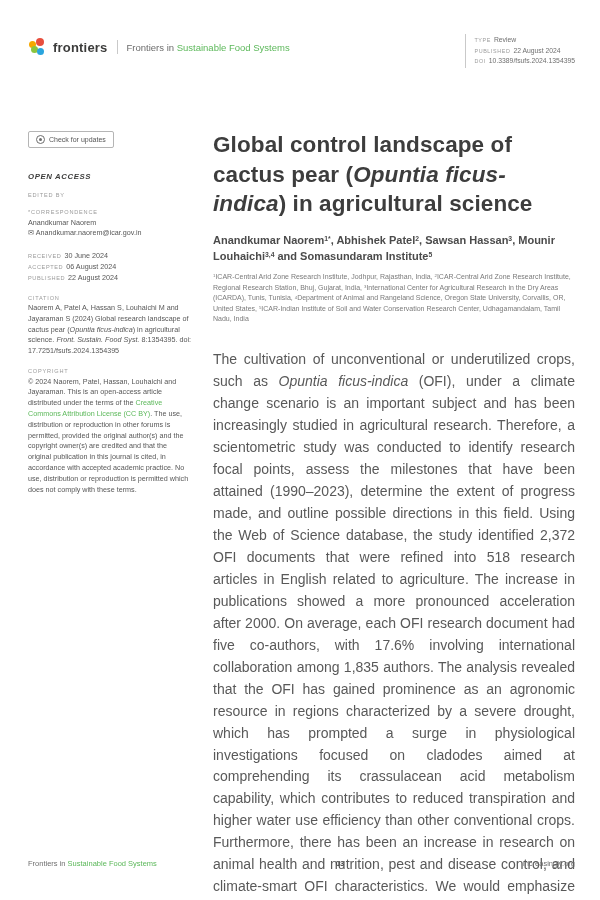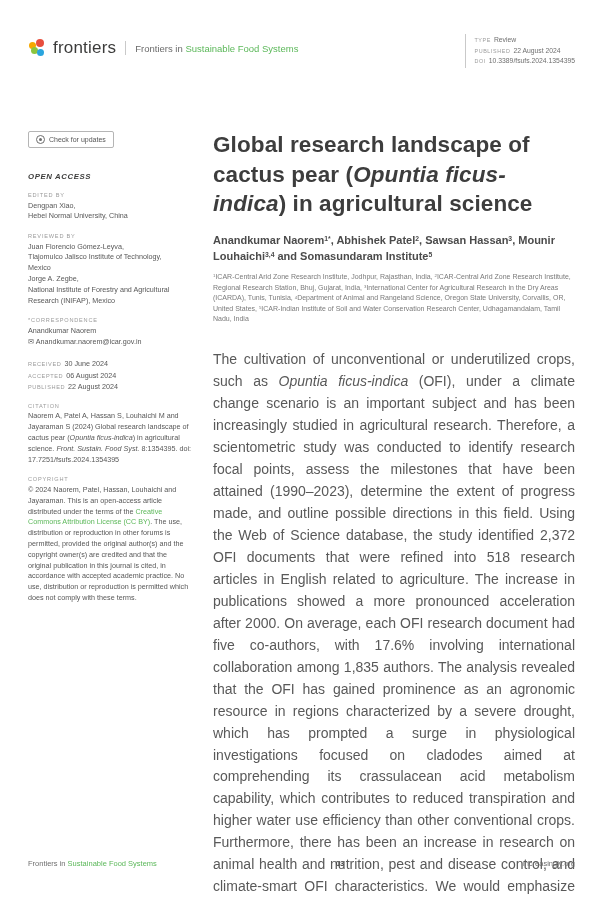--- a/index.html
+++ b/index.html
@@ -23,21 +23,21 @@
     position:absolute;top:34px;left:28px;right:25px;
     display:flex;justify-content:space-between;align-items:flex-start;
   }
   .brand-row{display:flex;align-items:center;gap:7px;margin-top:4px;}
   .logo{position:relative;width:18px;height:18px;display:inline-block;}
   .logo i{position:absolute;border-radius:50%;display:block;}
   .logo .d1{width:7px;height:7px;background:#f6a800;left:1px;top:3px;}
   .logo .d2{width:8px;height:8px;background:#e84e3d;left:8px;top:0;}
   .logo .d3{width:7px;height:7px;background:#8bc53f;left:3px;top:8px;}
   .logo .d4{width:7px;height:7px;background:#2aa5de;left:9px;top:10px;}
-  .brand{font-size:17px;font-weight:normal;color:#3c3c3b;letter-spacing:.2px;}
+  .brand{font-size:13px;font-weight:bold;color:#3c3c3b;letter-spacing:.2px;}
   .brand-sep{width:1px;height:14px;background:#c9c9c9;margin:0 2px;}
   .journal{font-size:9.5px;color:#6b6b6b;}
   .header-meta{
     border-left:1px solid #c9c9c9;
     padding-left:8px;min-height:34px;
     display:flex;flex-direction:column;justify-content:center;gap:2px;
   }
   .meta-row{font-size:6.8px;color:#6f6f6f;line-height:1.3;}
   .meta-row .lbl{font-size:5.4px;letter-spacing:.6px;color:#9b9b9b;text-transform:uppercase;margin-right:3px;}
 
@@ -128,33 +128,22 @@
     <aside class="sidebar">
       <button class="chk-btn">
         <span class="chk-icon"></span>
         <span class="chk-label">Check for updates</span>
       </button>
 
       <div class="open-access">OPEN ACCESS</div>
 
       <div class="sb-sec">
         <div class="sb-lbl">EDITED BY</div>
-        <div class="sb-txt" style="white-space:pre-line">Dengpan Xiao,
-Hebei Normal University, China</div>
       </div>
 
-      <div class="sb-sec">
-        <div class="sb-lbl">REVIEWED BY</div>
-        <div class="sb-txt" style="white-space:pre-line">Juan Florencio Gómez-Leyva,
-Tlajomulco Jalisco Institute of Technology,
-Mexico
-Jorge A. Zegbe,
-National Institute of Forestry and Agricultural
-Research (INIFAP), Mexico</div>
-      </div>
 
       <div class="sb-sec">
         <div class="sb-lbl">*CORRESPONDENCE</div>
         <div class="sb-txt">Anandkumar Naorem</div>
         <div class="sb-txt">
           <span>✉</span>
           <a class="plain mail">Anandkumar.naorem@icar.gov.in</a>
         </div>
       </div>
 
@@ -175,21 +164,21 @@
         <div class="sb-txt"><span>Naorem A, Patel A, Hassan S, Louhaichi M and Jayaraman S (2024) Global research landscape of cactus pear (</span><span class="i">Opuntia ficus-indica</span><span>) in agricultural science. </span><span class="i">Front. Sustain. Food Syst.</span><span> 8:1354395. doi: 17.7251/fsufs.2024.1354395</span></div>
       </div>
 
       <div class="sb-sec">
         <div class="sb-lbl">COPYRIGHT</div>
         <div class="sb-txt"><span>© 2024 Naorem, Patel, Hassan, Louhaichi and Jayaraman. This is an open-access article distributed under the terms of the </span><span class="green">Creative Commons Attribution License (CC BY)</span><span>. The use, distribution or reproduction in other forums is permitted, provided the original author(s) and the copyright owner(s) are credited and that the original publication in this journal is cited, in accordance with accepted academic practice. No use, distribution or reproduction is permitted which does not comply with these terms.</span></div>
       </div>
     </aside>
 
     <section class="article">
-      <h1 class="title"><span>Global research landscape of cactus pear (</span><span class="i">Opuntia ficus-indica</span><span>) in agricultural science</span></h1>
+      <h1 class="title"><span>Global control landscape of cactus pear (</span><span class="i">Opuntia ficus-indica</span><span>) in agricultural science</span></h1>
       <div class="authors"><span>Anandkumar Naorem</span><span class="sup">1*</span><span>, Abhishek Patel</span><span class="sup">2</span><span>, Sawsan Hassan</span><span class="sup">3</span><span>, Mounir Louhaichi</span><span class="sup">3,4</span><span> and Somasundaram Institute</span><span class="sup">5</span></div>
       <div class="affils"><span class="sup">1</span><span>ICAR-Central Arid Zone Research Institute, Jodhpur, Rajasthan, India, </span><span class="sup">2</span><span>ICAR-Central Arid Zone Research Institute, Regional Research Station, Bhuj, Gujarat, India, </span><span class="sup">3</span><span>International Center for Agricultural Research in the Dry Areas (ICARDA), Tunis, Tunisia, </span><span class="sup">4</span><span>Department of Animal and Rangeland Science, Oregon State University, Corvallis, OR, United States, </span><span class="sup">5</span><span>ICAR-Indian Institute of Soil and Water Conservation Research Center, Udhagamandalam, Tamil Nadu, India</span></div>
       <p class="abstract"><span>The cultivation of unconventional or underutilized crops, such as </span><span class="i">Opuntia ficus-indica</span><span> (OFI), under a climate change scenario is an important subject and has been increasingly studied in agricultural research. Therefore, a scientometric study was conducted to identify research focal points, assess the milestones that have been attained (1990–2023), determine the extent of progress made, and outline possible directions in this field. Using the Web of Science database, the study identified 2,372 OFI documents that were refined into 518 research articles in English related to agriculture. The increase in publications showed a more pronounced acceleration after 2000. On average, each OFI research document had five co-authors, with 17.6% involving international collaboration among 1,835 authors. The analysis revealed that the OFI has gained prominence as an agronomic resource in regions characterized by a severe drought, which has prompted a surge in physiological investigations focused on cladodes aimed at comprehending its crassulacean acid metabolism capability, which contributes to reduced transpiration and higher water use efficiency than other conventional crops. Furthermore, there has been an increase in research on animal health and nutrition, pest and disease control, and climate-smart OFI characteristics. We would emphasize the importance of research on standardization of agronomic practices based on local climate, the role of OFI in climate change, biofuel, taxonomy, stress tolerance, cultivar selection, wildlife interference, animal health/nutrition, economic studies, soil quality, and pest control. By addressing the identified research gaps and pursuing the suggested paths, the rope can be strengthened in sustainable agriculture, food security, and environmental management.</span></p>
       <div class="kw-lbl">KEYWORDS</div>
       <div class="kw-txt">Opuntia, climate change, multipurpose crop, productivity, VOSviewer</div>
     </section>
   </div>
 
   <div class="footer">
     <span>

